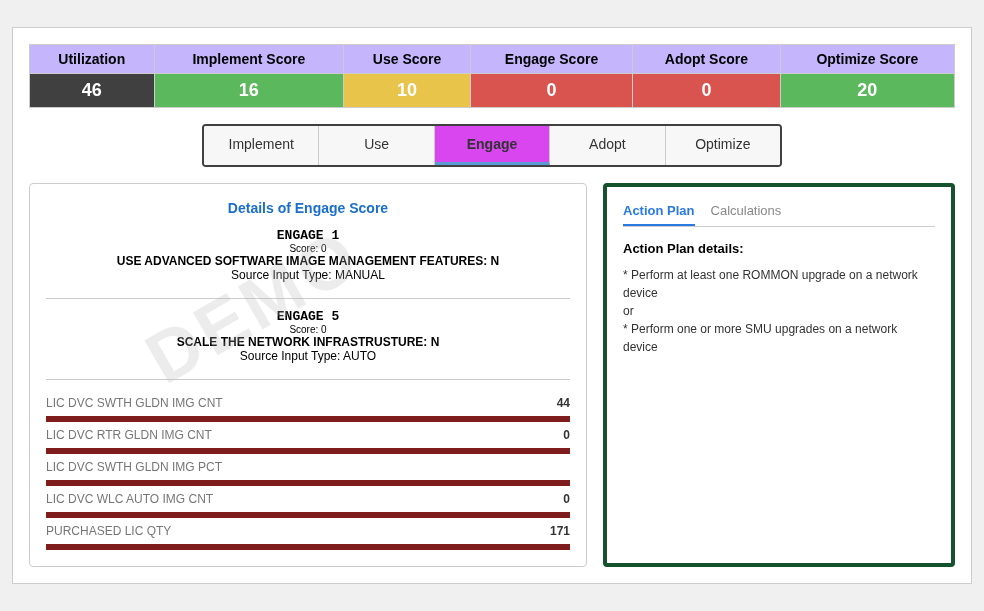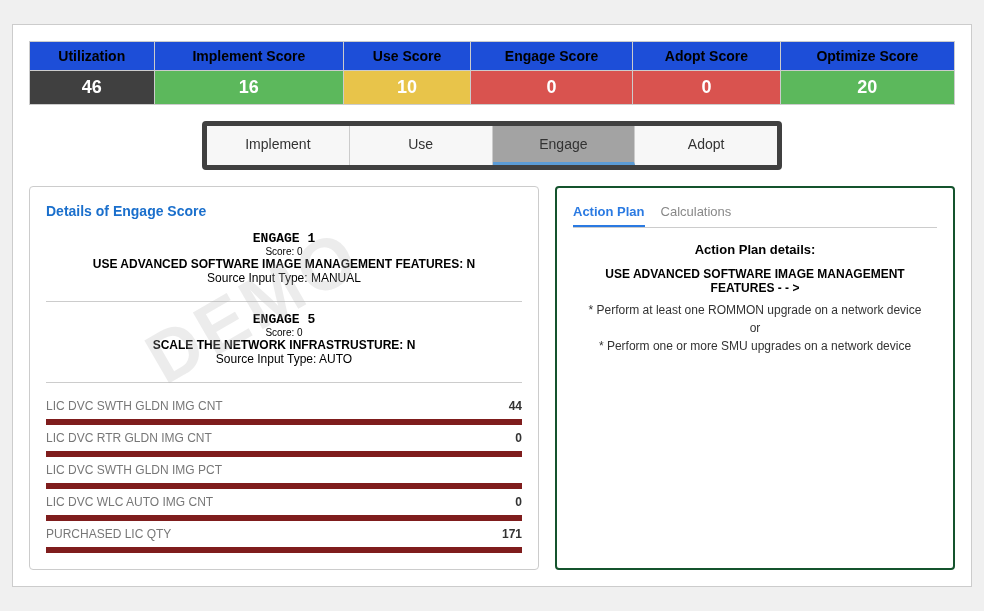--- a/index.html
+++ b/index.html
@@ -25,79 +25,80 @@
     .scores-table {
       width: 100%;
       border-collapse: collapse;
       margin-bottom: 16px;
     }
     .scores-table th {
       border: 1px solid #ccc;
       padding: 6px 10px;
       font-size: 14px;
       font-weight: bold;
-      background: #1d4ed8;
+      background: #c4b5fd;
     }
     .scores-table td {
       border: 1px solid #ccc;
       padding: 6px 10px;
       text-align: center;
       font-size: 18px;
       font-weight: bold;
       color: #fff;
     }
     .score-orange { background: #404040; }
     .score-green  { background: #5cb85c; }
     .score-yellow { background: #e8c44a; }
     .score-red    { background: #d9534f; }
     .score-green2 { background: #5cb85c; }
 
     
     .tab-nav {
       display: flex;
       justify-content: center;
       margin-bottom: 16px;
-      border: 5px solid #404040;
+      border: 2px solid #404040;
       border-radius: 4px;
       overflow: hidden;
       width: 580px;
       margin-left: auto;
       margin-right: auto;
     }
     .tab-item {
       flex: 1;
       padding: 10px 0;
       text-align: center;
       font-size: 14px;
       cursor: pointer;
       background: #f7f7f7;
       border-right: 1px solid #ccc;
       color: #333;
     }
     .tab-item:last-child { border-right: none; }
     .tab-item.active {
-      background: #a3a3a3;
-      font-weight: normal;
+      background: #d946ef;
+      font-weight: bold;
       border-bottom: 3px solid #5b9bd5;
     }
 
     
     .content-area {
       display: flex;
       gap: 16px;
     }
 
     
     .left-panel {
       flex: 1;
       border: 1px solid #ccc;
       border-radius: 4px;
       padding: 16px;
     }
     .panel-title {
+      text-align: center;
       color: #1a6fcc;
       font-weight: bold;
       font-size: 14px;
       margin-bottom: 12px;
     }
     .engage-section {
       text-align: center;
       margin-bottom: 16px;
     }
     .engage-section .section-title {
@@ -129,25 +130,24 @@
       padding: 6px 0;
       border-bottom: 6px solid #7f1d1d;
       font-size: 12px;
       color: #555;
     }
     .data-row .label { font-weight: normal; color: #777; }
     .data-row .value { font-weight: bold; color: #333; }
 
     
     .right-panel {
-      width: 400px;
-      border: 2px solid #14532d;
+      width: 352px;
+      border: 4px solid #14532d;
       border-radius: 4px;
       padding: 16px;
-      text-align: center;
     }
     .right-tabs {
       display: flex;
       gap: 16px;
       border-bottom: 1px solid #ccc;
       margin-bottom: 14px;
     }
     .right-tab {
       font-size: 13px;
       padding-bottom: 6px;
@@ -221,20 +221,21 @@
           <td class="score-green2">20</td>
         </tr>
     </tbody>
   </table>
 
   <div class="tab-nav" id="tab-nav">
       <div class="tab-item">Implement</div>
       <div class="tab-item">Use</div>
       <div class="tab-item active">Engage</div>
       <div class="tab-item">Adopt</div>
+      <div class="tab-item">Optimize</div>
     </div>
 
   <div class="content-area">
 
     <div class="left-panel">
       <div class="panel-title">Details of Engage Score</div>
 
       <div class="engage-section">
         <div class="section-title">ENGAGE 1</div>
         <div class="score-line">Score: 0</div>
@@ -278,21 +279,20 @@
     </div>
 
     <div class="right-panel">
       <div class="right-tabs" id="right-tabs">
           <div class="right-tab active">Action Plan</div>
           <div class="right-tab">Calculations</div>
         </div>
       <div class="action-plan-title">Action Plan details:</div>
       <div id="actions-container">
           <div class="action-block">
-            <div class="action-heading">USE ADVANCED SOFTWARE IMAGE MANAGEMENT FEATURES - - &gt;</div>
             <div class="action-detail" style="white-space: pre-line;">* Perform at least one ROMMON upgrade on a network device
 or
 * Perform one or more SMU upgrades on a network device</div>
           </div>
         </div>
     </div>
 
   </div>
 </div>
 

